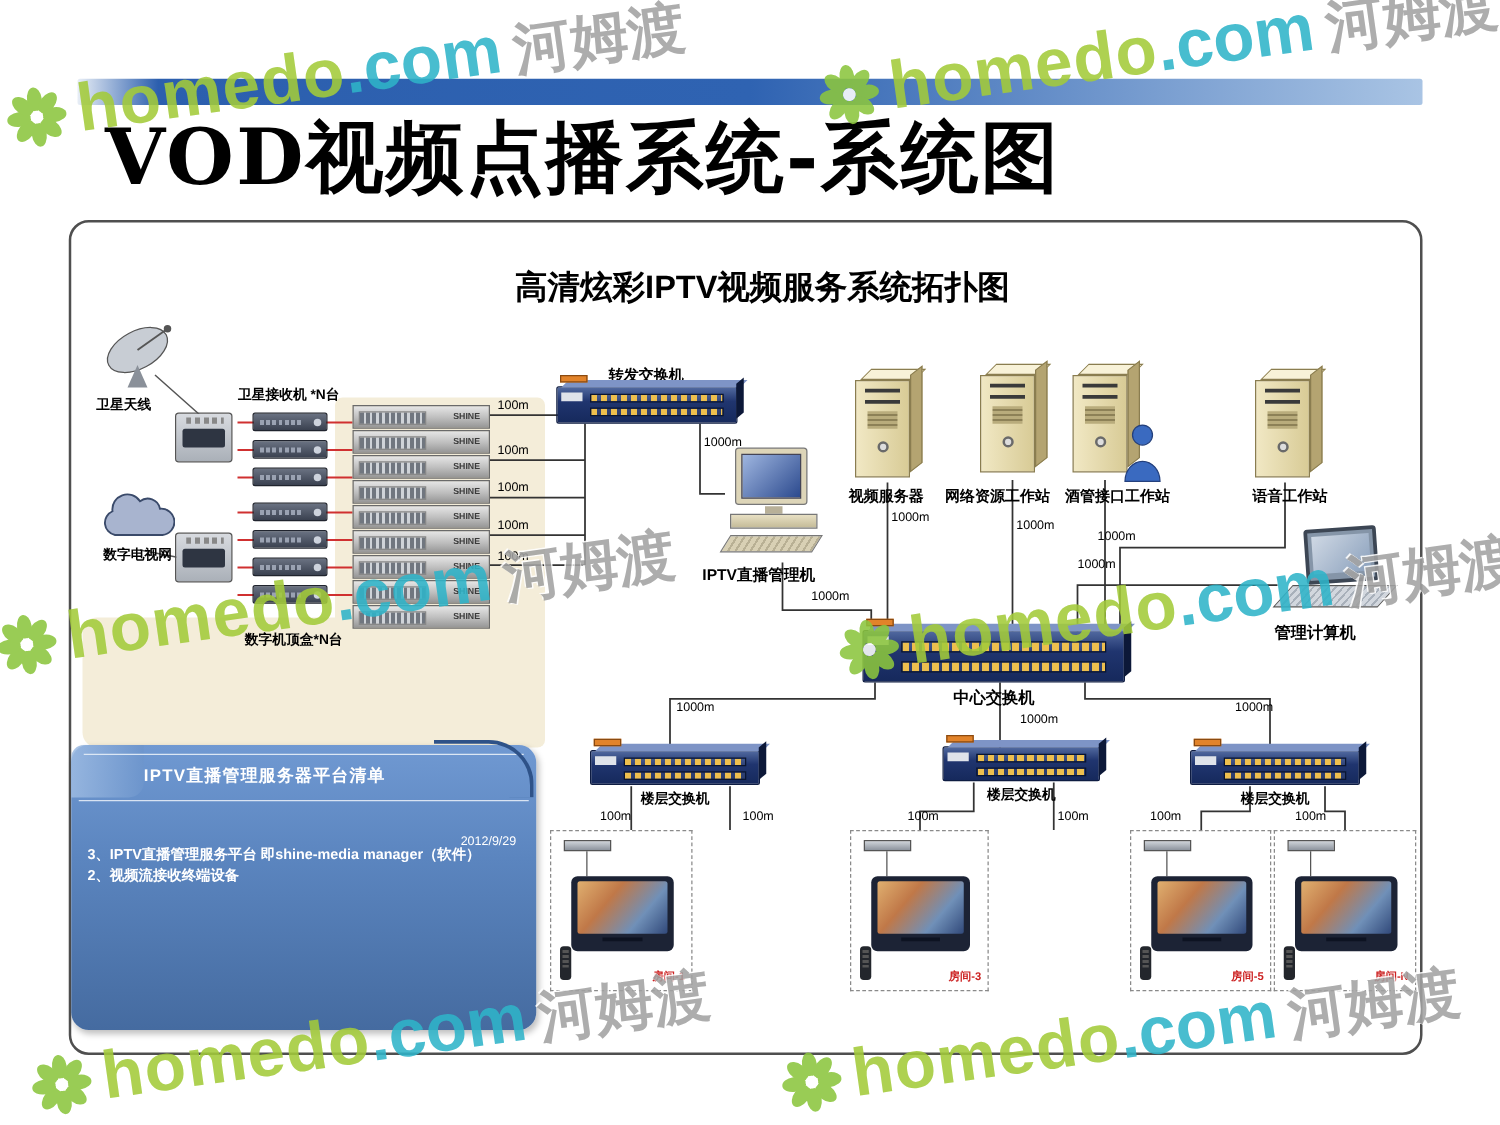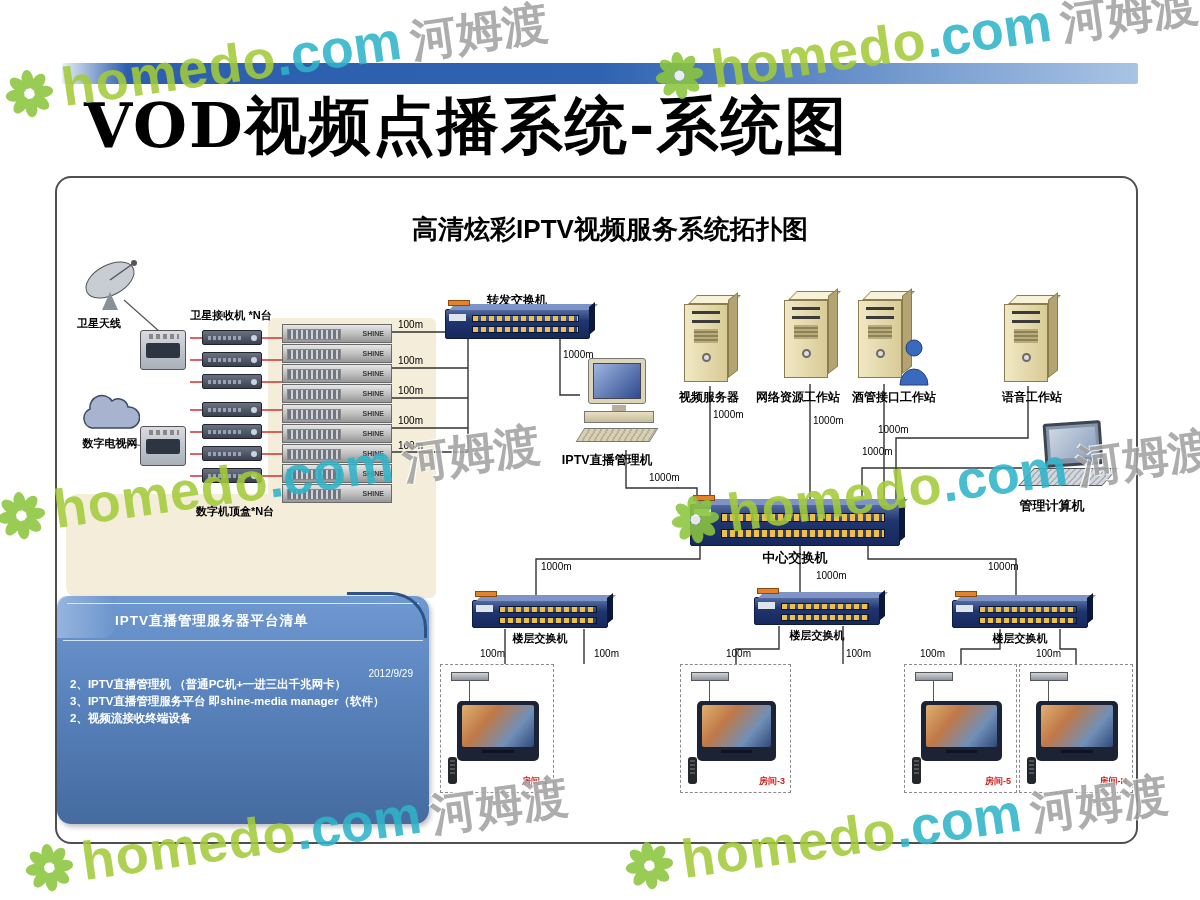--- a/index.html
+++ b/index.html
@@ -402,21 +402,20 @@
   </div>
 
   <div class="panel">
     <div class="panel-tab"></div>
     <div class="panel-topline"></div>
     <div class="panel-swoosh"></div>
     <div class="panel-title">IPTV直播管理服务器平台清单</div>
     <div class="panel-rule"></div>
     <div class="panel-date">2012/9/29</div>
     <div class="panel-list">
-      <div>2、IPTV直播管理机 （普通PC机+一进三出千兆网卡）</div>
       <div>3、IPTV直播管理服务平台 即shine-media manager（软件）</div>
       <div>2、视频流接收终端设备</div>
     </div>
   </div>
 
   <div class="wm wm1">
     <svg width="50" height="50" viewBox="0 0 44 44">
         <use href="#wm-flower"></use>
       </svg>
     <span><span class="wm-brand">homedo</span><span class="wm-com">.com</span><span class="wm-cn">河姆渡</span></span>

